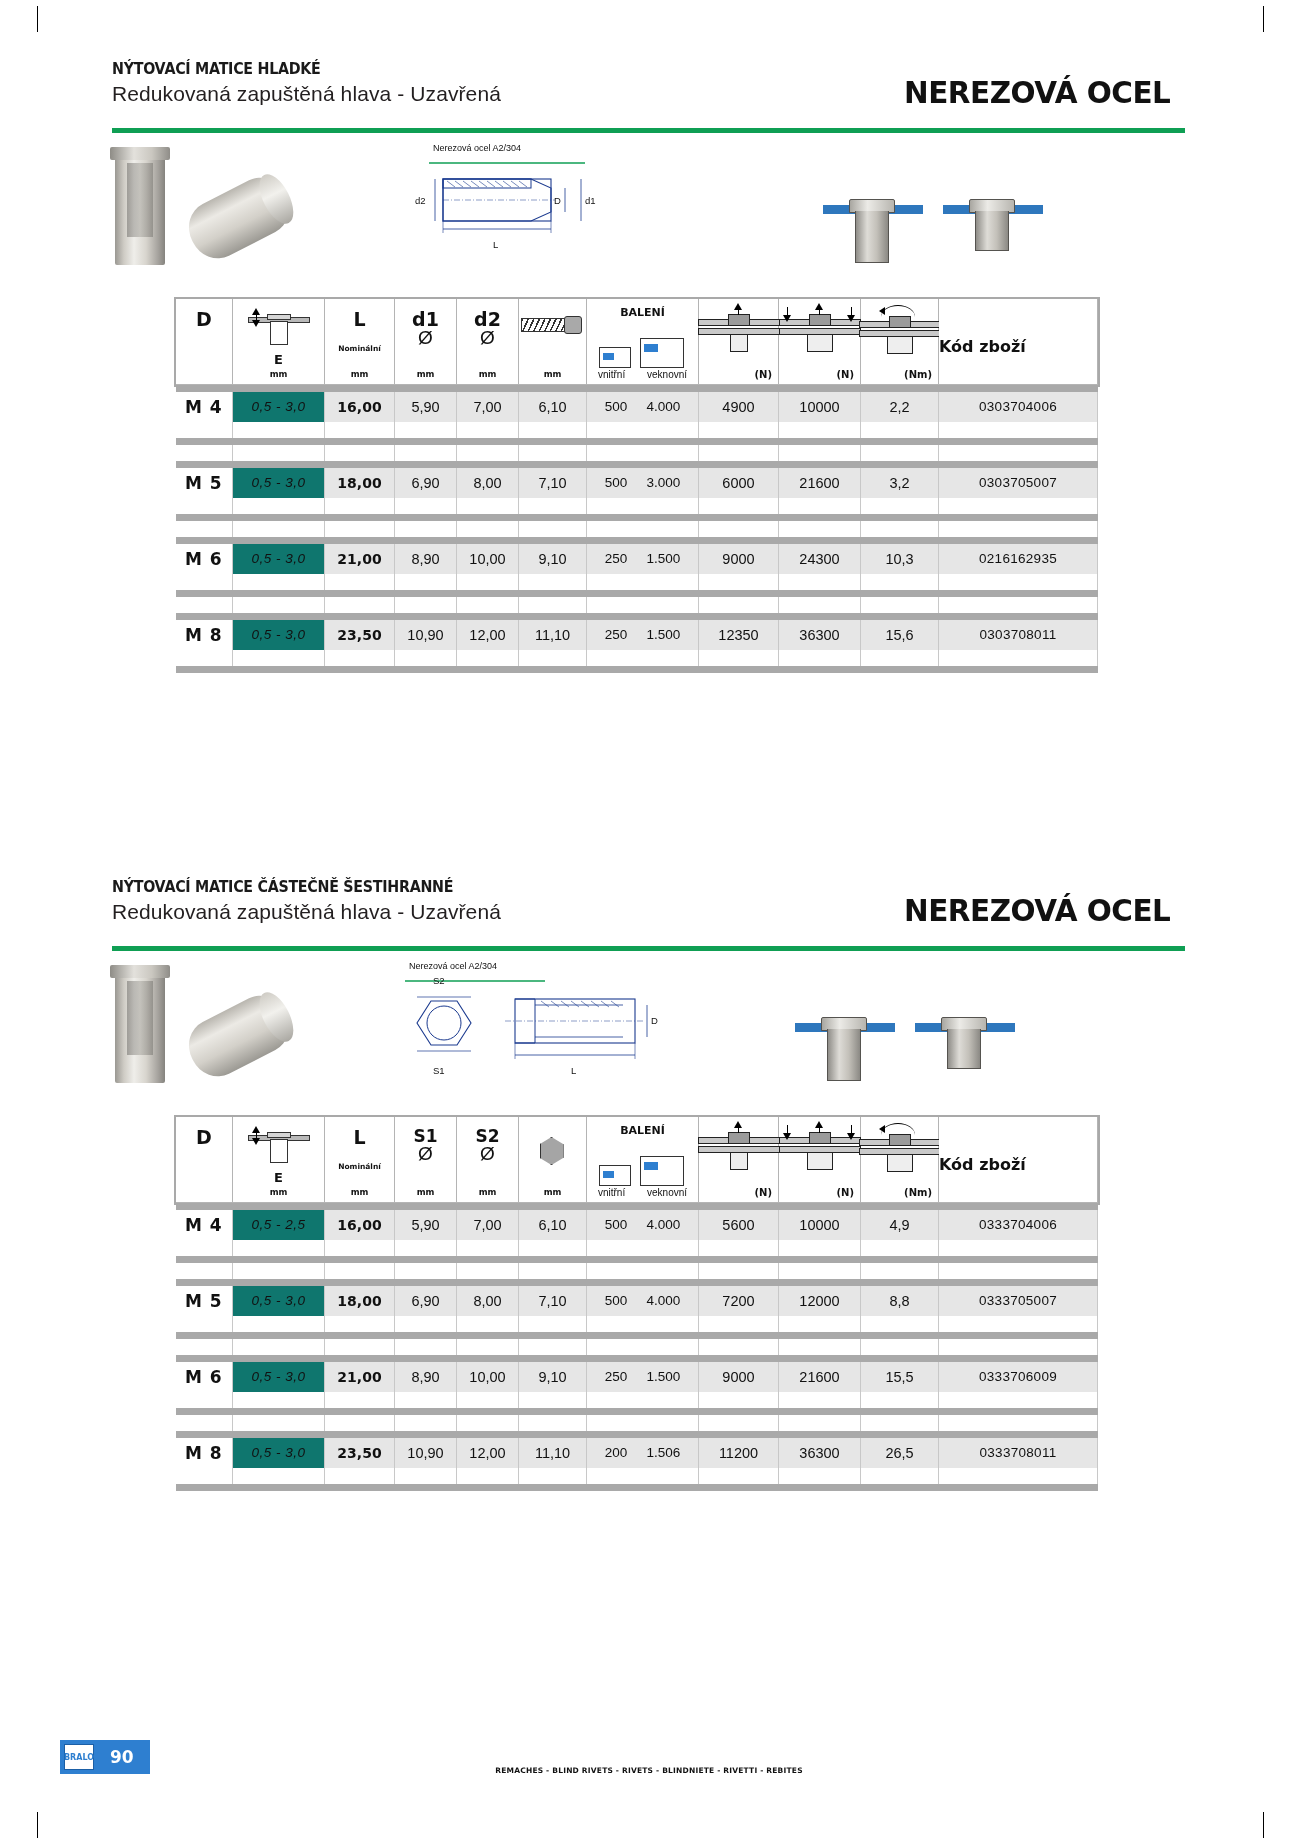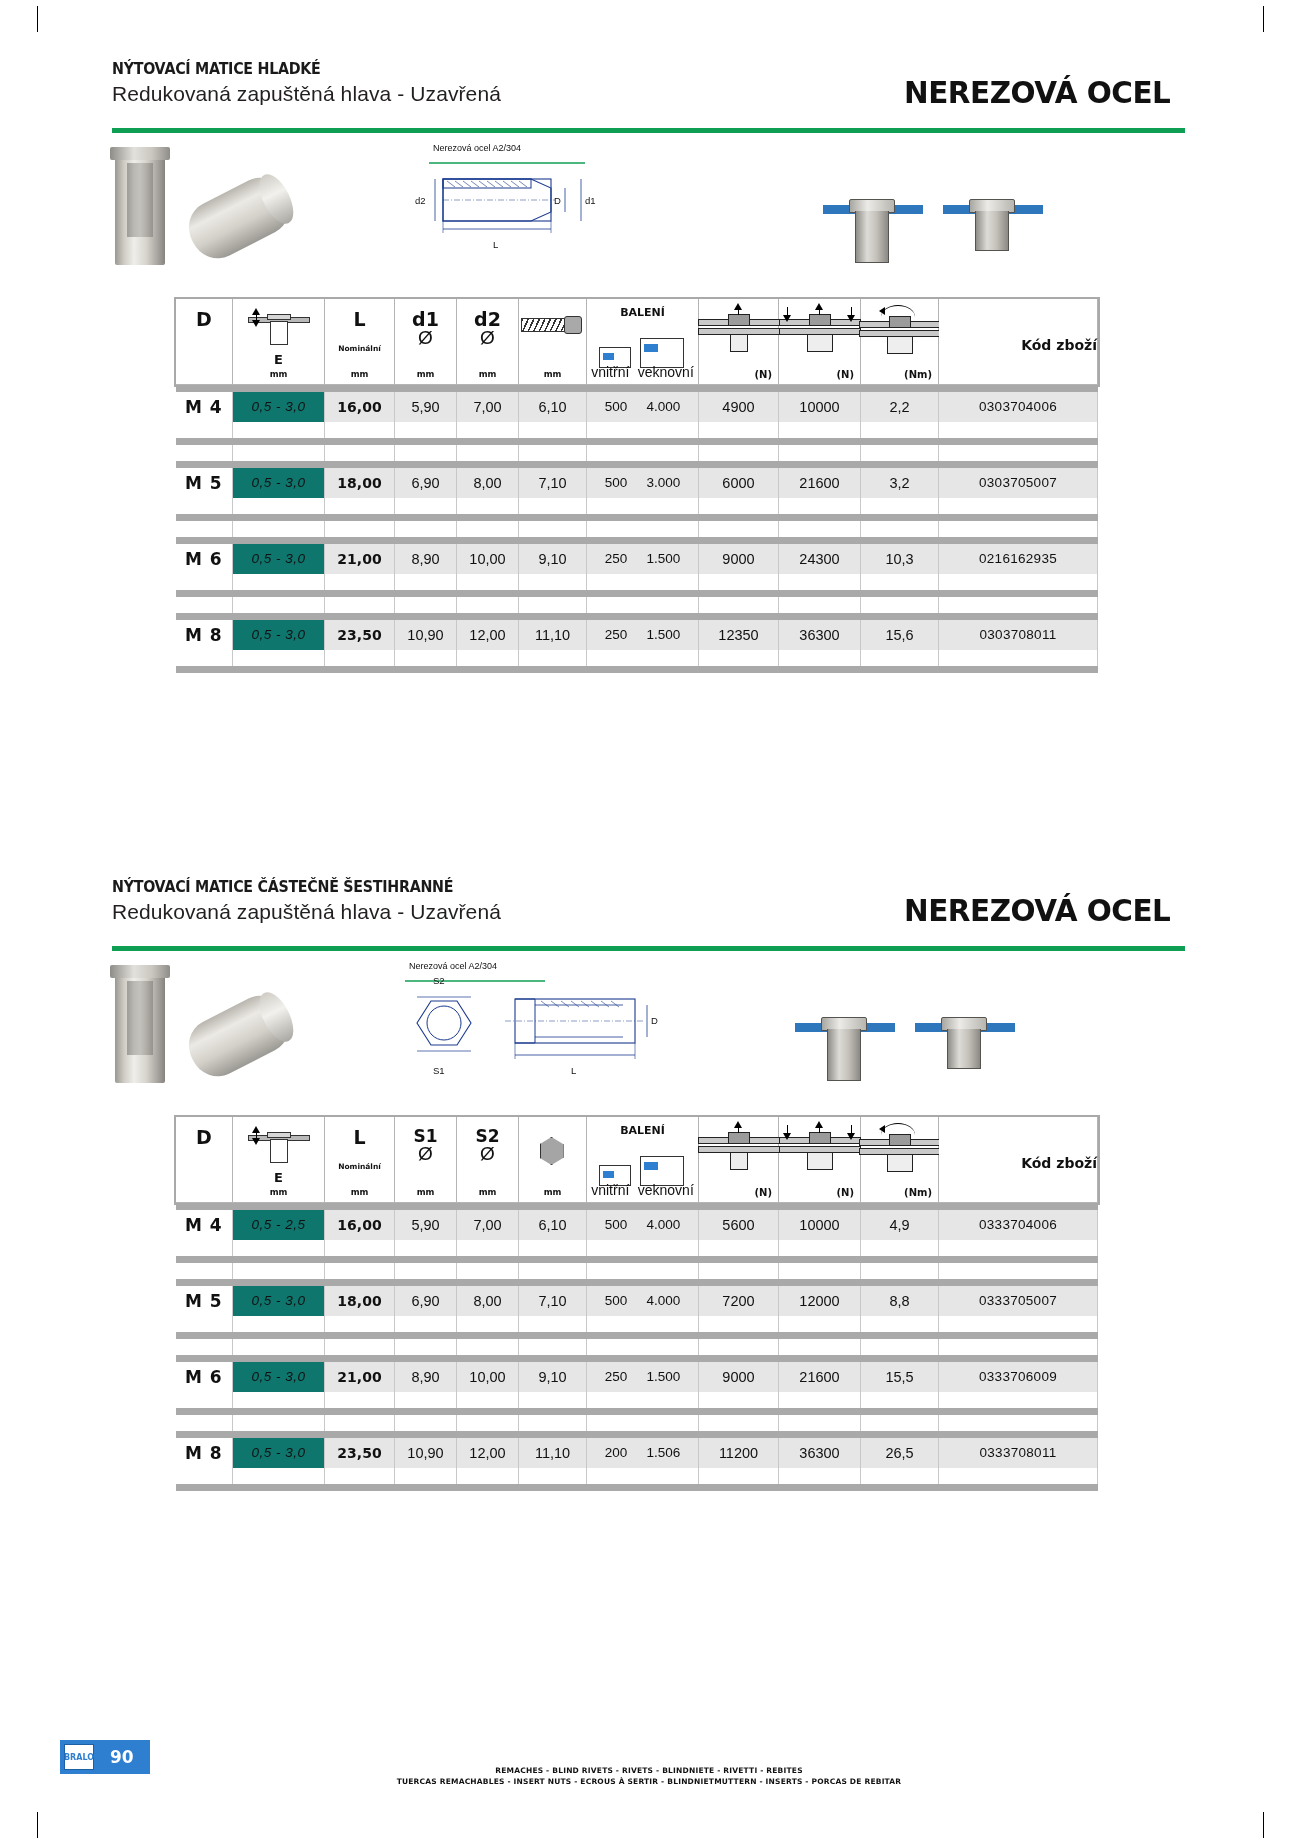--- a/index.html
+++ b/index.html
@@ -178,28 +178,28 @@
   .h-bal {
     display:block; text-align:center; font-size:11px; font-weight:bold;
     font-family:"DejaVu Sans", sans-serif; color:#111; padding-top:7px;
   }
   .h-unit {
     position:absolute; bottom:4px; right:6px;
     font-size:10px; font-weight:bold; color:#111;
     font-family:"DejaVu Sans", sans-serif;
   }
   .h-kod {
-    display:block; text-align:right; font-size:14px; font-weight:bold;
+    display:block; text-align:left; font-size:16px; font-weight:bold;
     font-family:"DejaVu Sans", sans-serif; color:#111;
     position:absolute; top:38px; left:0; right:0;
   }
   .h-bal-sub {
     position:absolute; bottom:4px; left:0; right:0;
     display:flex; justify-content:space-around;
-    font-size:14px; color:#111;
+    font-size:10px; color:#111;
   }
 
   
   .pic { position:absolute; left:50%; transform:translateX(-50%); }
   .pic-rivet { top:8px; width:62px; height:40px; }
   .pic-rivet .pr-plate { position:absolute; left:0; top:10px; width:62px; height:6px; background:#b9b9b9; border:1px solid #333; }
   .pic-rivet .pr-body { position:absolute; left:22px; top:14px; width:18px; height:24px; background:#fff; border:1px solid #333; }
   .pic-rivet .pr-cap { position:absolute; left:19px; top:7px; width:24px; height:6px; background:#d6d6d6; border:1px solid #333; }
 
   .pic-screw { top:14px; width:64px; height:26px; }
@@ -1063,14 +1063,13 @@
       </table>
   </div>
 </div>
 
 <div id="footer">
   <div class="pagebox">
     <div class="logo-sq">BRALO</div>
     <div class="pnum">90</div>
   </div>
   <div class="tagline1">REMACHES - BLIND RIVETS - RIVETS - BLINDNIETE - RIVETTI - REBITES</div>
-  <div class="tagline2">TUERCAS REMACHABLES - INSERT NUTS - ECROUS À SERTIR - BLINDNIETMUTTERN - INSERTS - PORCAS DE REBITAR</div>
 </div>
 
 </body></html>

